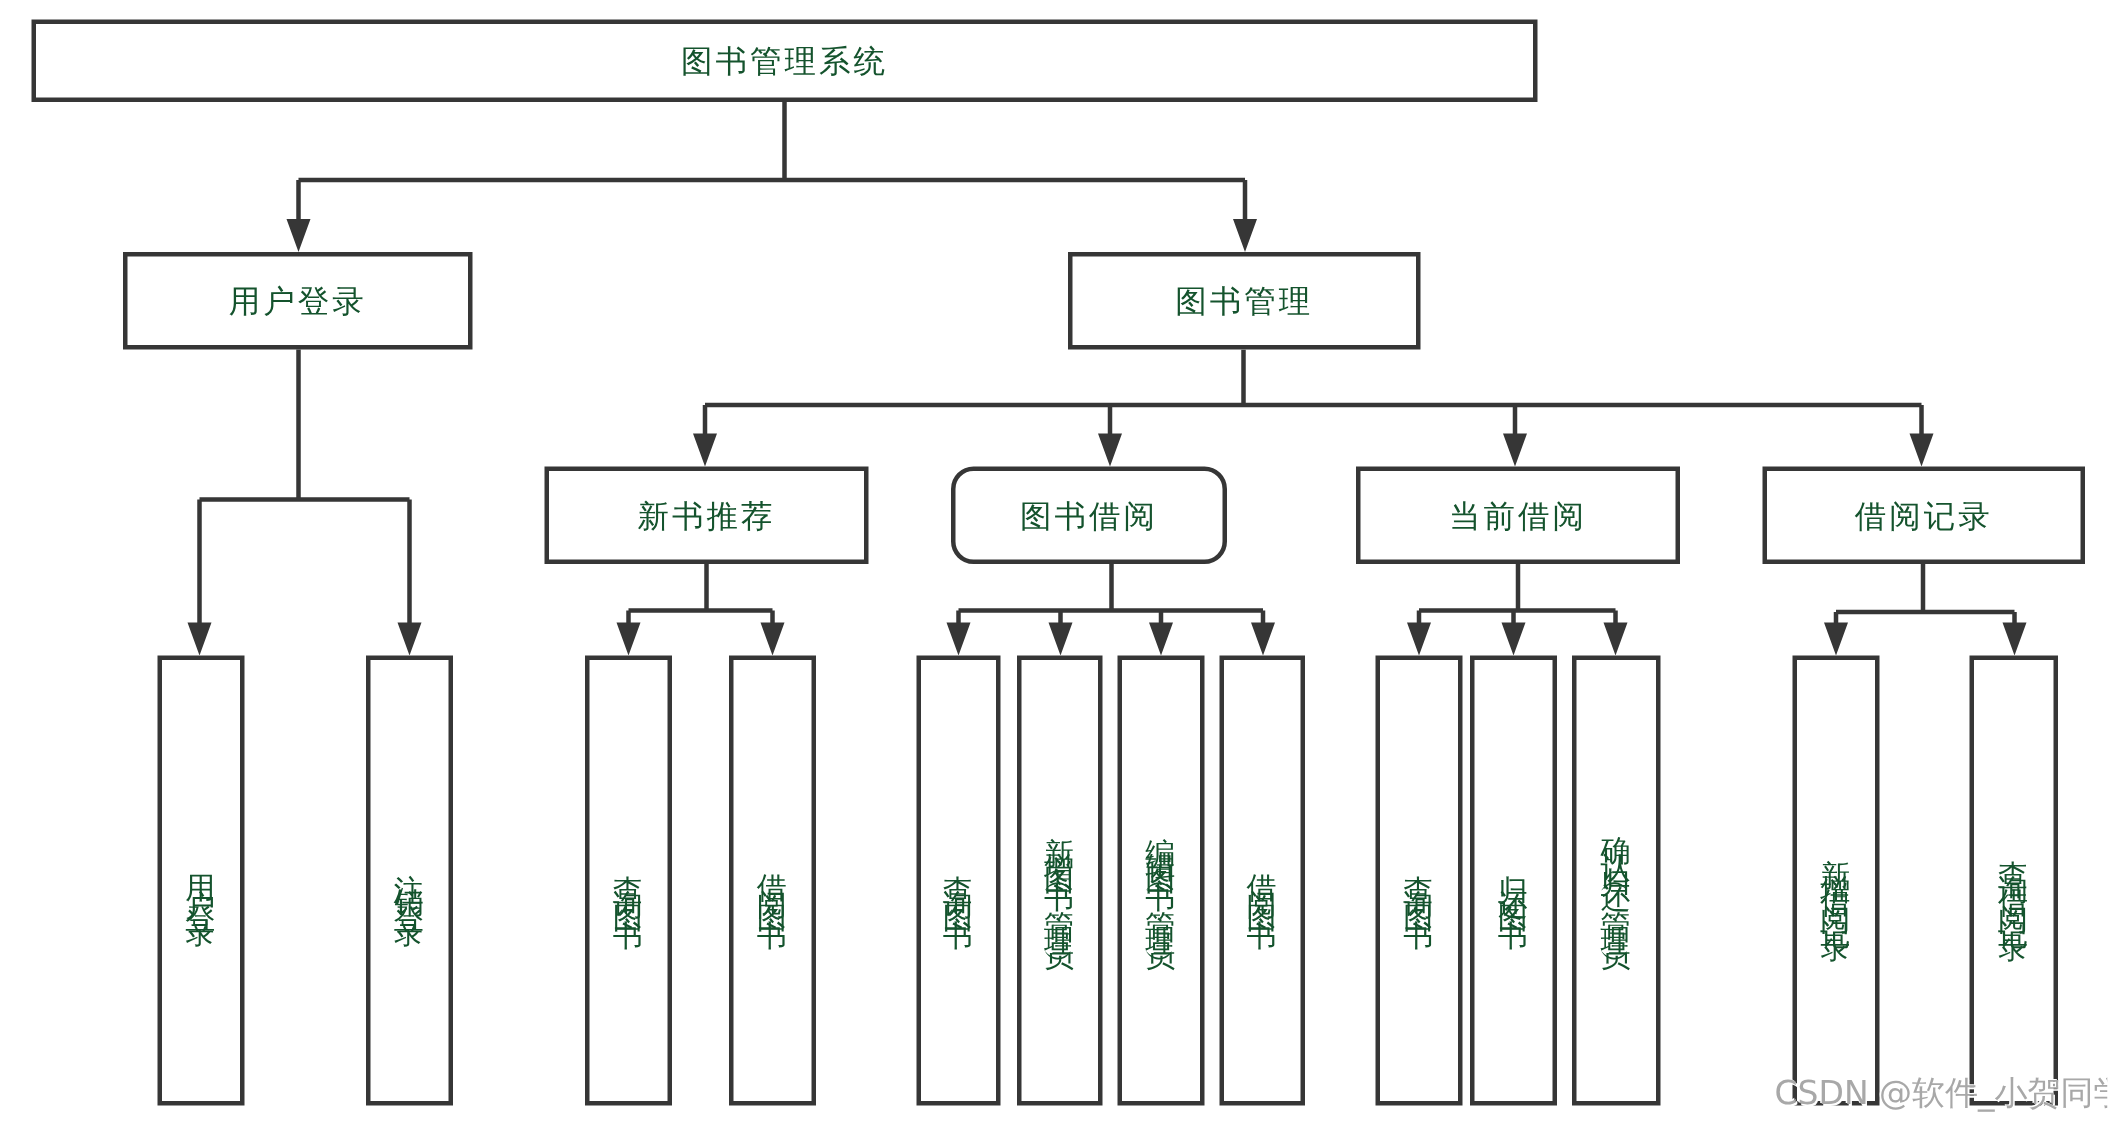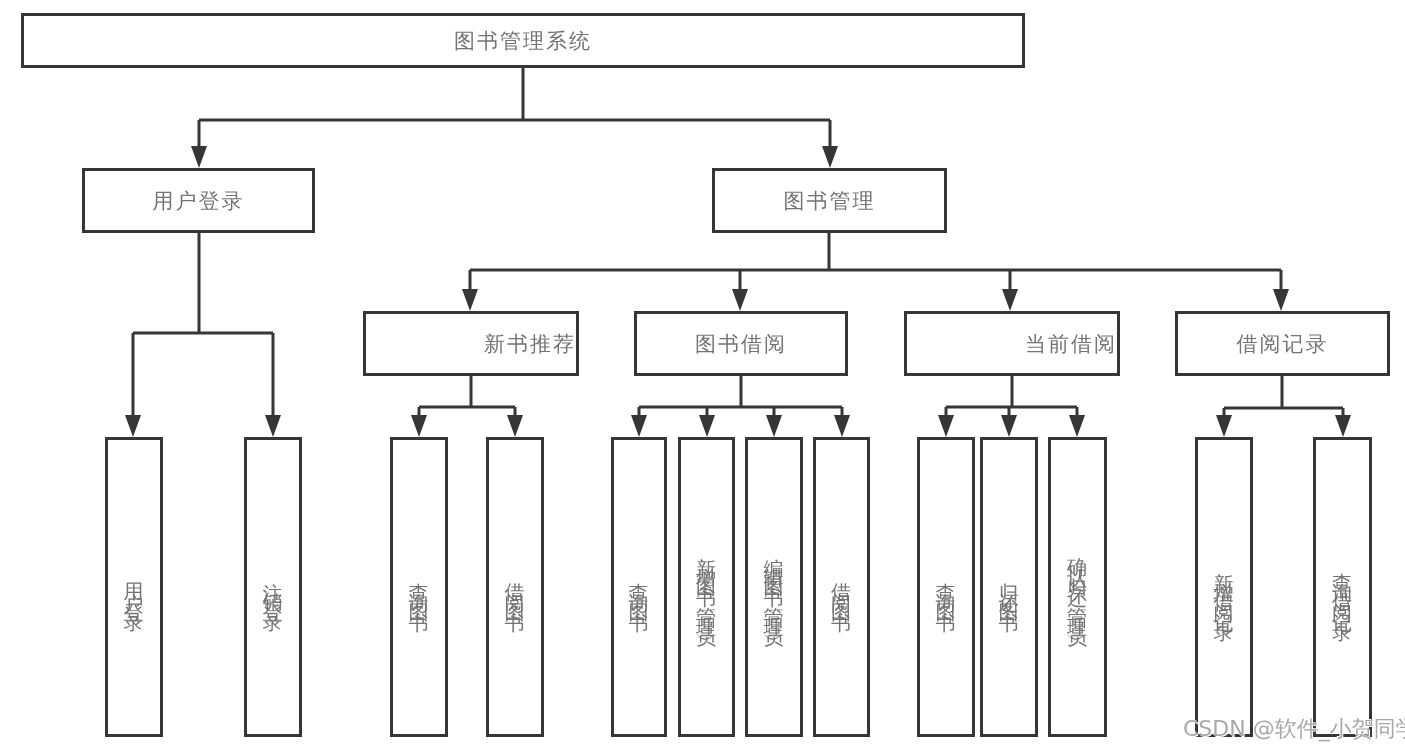--- a/index.html
+++ b/index.html
@@ -24,21 +24,21 @@
     pointer-events: none;
   }
   .node {
     position: absolute;
     box-sizing: border-box;
     background: #ffffff;
     border: 3px solid #363636;
     display: flex;
     align-items: center;
     justify-content: center;
-    color: #737373;
+    color: #14532d;
   }
   .hnode {
     font-size: 21px;
     letter-spacing: 2px;
     white-space: nowrap;
   }
   .leaf span {
     writing-mode: vertical-rl;
     text-orientation: mixed;
     font-size: 20px;
@@ -90,27 +90,27 @@
     <span>图书管理系统</span>
   </div>
 
   <div class="node hnode" style="left:82px; top:168px; width:233px; height:65px;">
     <span>用户登录</span>
   </div>
   <div class="node hnode" style="left:712px; top:168px; width:235px; height:65px;font-family:Liberation Mono, monospace;">
     <span>图书管理</span>
   </div>
 
-  <div class="node hnode" style="left:363px; top:311px; width:216px; height:65px;justify-content:flex-end;">
+  <div class="node hnode" style="left:363px; top:311px; width:216px; height:65px;">
     <span>新书推荐</span>
   </div>
-  <div class="node hnode" style="left:634px; top:311px; width:214px; height:65px;">
+  <div class="node hnode" style="left:634px; top:311px; width:184px; height:65px;border-radius:15px;">
     <span>图书借阅</span>
   </div>
-  <div class="node hnode" style="left:904px; top:311px; width:216px; height:65px;justify-content:flex-end;">
+  <div class="node hnode" style="left:904px; top:311px; width:216px; height:65px;">
     <span>当前借阅</span>
   </div>
   <div class="node hnode" style="left:1175px; top:311px; width:215px; height:65px;justify-content:center;">
     <span>借阅记录</span>
   </div>
 
   <div class="node leaf" style="left:105px; top:437px; width:58px; height:300px;">
     <span>用户登录</span>
   </div>
   <div class="node leaf" style="left:244px; top:437px; width:58px; height:300px;">

